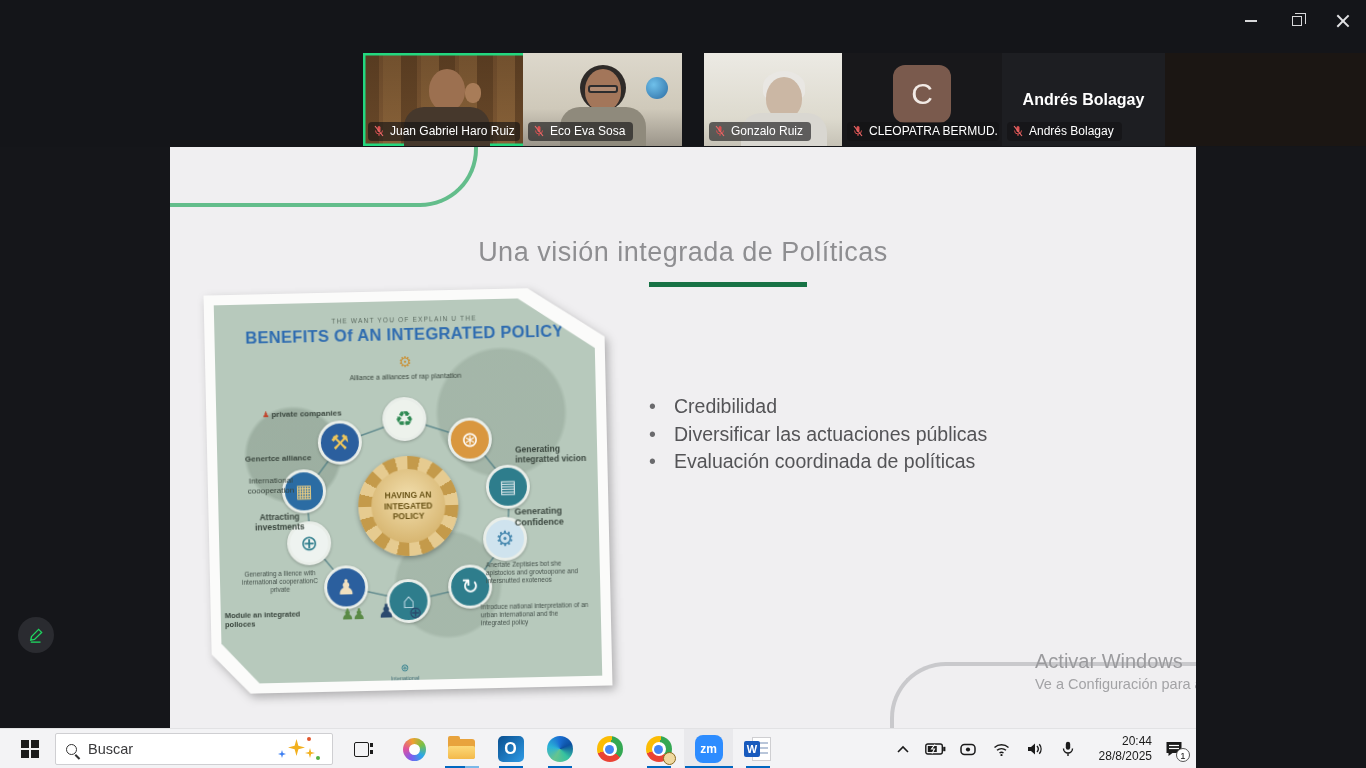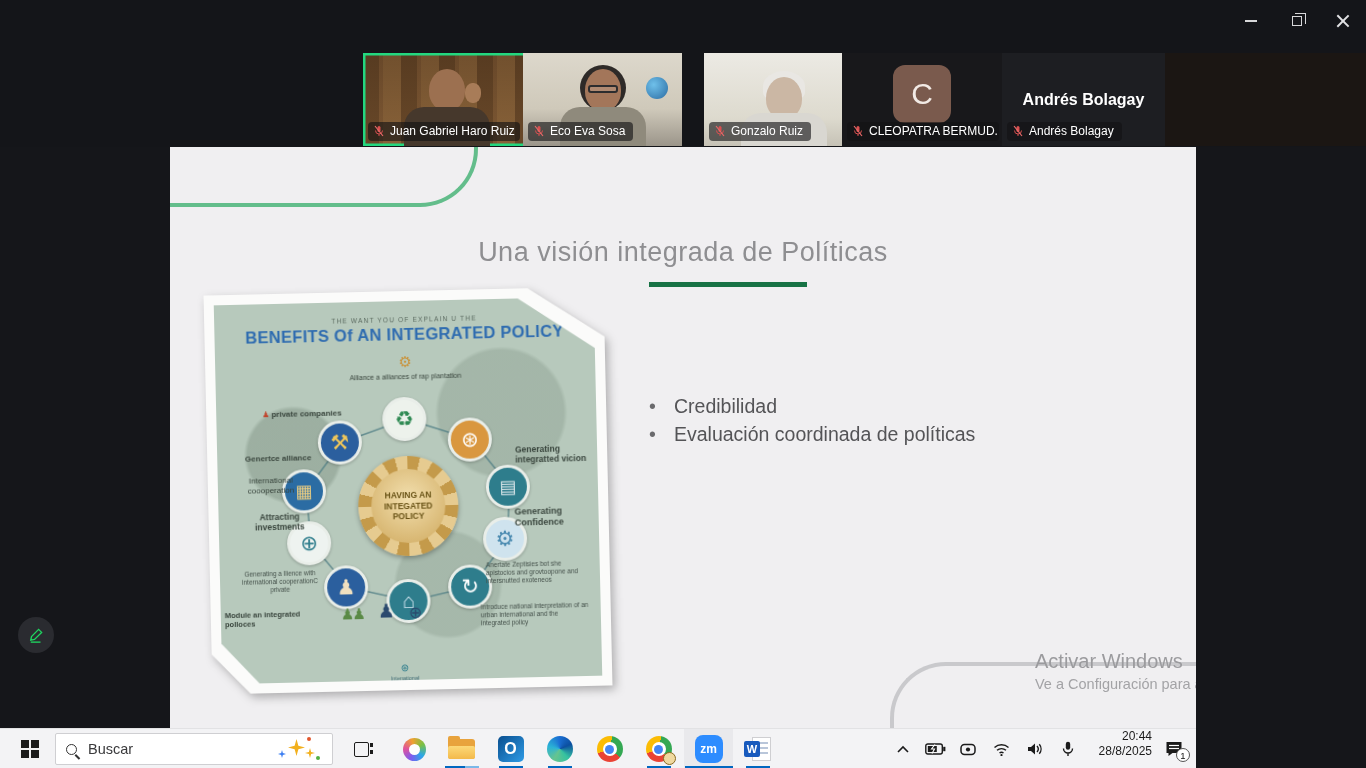--- a/index.html
+++ b/index.html
@@ -153,21 +153,21 @@
   .chrome { position:relative; width:26px; height:26px; border-radius:50%; background:conic-gradient(from 130deg,#ea4335 0 120deg,#fbbc05 0 240deg,#34a853 0 360deg); }
   .chrome::before { content:""; position:absolute; inset:6px; border-radius:50%; background:#fff; }
   .chrome::after { content:""; position:absolute; inset:8.5px; border-radius:50%; background:#4285f4; }
   .badge-profile { position:absolute; right:-4px; bottom:-3px; width:13px; height:13px; border-radius:50%; background:#f0d9a0; border:1.6px solid #8a6a20; z-index:2; }
   .zoomicon { width:28px; height:28px; border-radius:8px; background:#2d8cff; color:#fff; font-weight:bold; font-size:12px; display:flex; align-items:center; justify-content:center; }
   .word { position:relative; width:27px; height:26px; }
   .word .page { position:absolute; right:0; top:1px; width:19px; height:24px; background:#fff; border:1px solid #cfcfd2; }
   .word .page i { position:absolute; left:3px; right:2px; height:1.6px; background:#b9c6da; }
   .word .page i:nth-child(1){top:4px;} .word .page i:nth-child(2){top:9px;} .word .page i:nth-child(3){top:14px;}
   .word .wbox { position:absolute; left:0; top:5px; width:16px; height:16px; background:#185abd; border-radius:2px; color:#fff; font-weight:bold; font-size:11px; display:flex; align-items:center; justify-content:center; z-index:2; }
-  .tray { position:absolute; right:0; top:0; height:40px; display:flex; }
+  .tray { position:absolute; right:0; top:0; height:40px; display:flex; align-items:center; }
   .tray-ic { width:33px; height:40px; display:flex; align-items:center; justify-content:center; }
   .clock { width:66px; text-align:right; font-size:12px; color:#1b1b1b; line-height:15px; margin-left:2px; }
   .notif { position:relative; width:44px; height:40px; display:flex; align-items:center; justify-content:center; }
   .nbadge { position:absolute; right:6px; bottom:7px; width:14px; height:14px; border-radius:50%; background:#fff; border:1px solid #555; font-size:9.5px; color:#111; display:flex; align-items:center; justify-content:center; }
 </style>
 </head>
 <body>
 
 <div class="screen">
 
@@ -272,20 +272,21 @@
 
   <div class="slide">
     <div class="deco-green"></div>
     <div class="deco-gray"></div>
 
     <div class="slide-title">Una visión integrada de Políticas</div>
     <div class="title-underline"></div>
 
     <ul class="bullets">
       <li>Credibilidad</li>
+      <li>Diversificar las actuaciones públicas</li>
       <li>Evaluación coordinada de políticas</li>
     </ul>
 
     <div class="igcard">
       <div class="igframe">
         <div class="igbg">
           <div class="ig-kicker">THE WANT YOU OF EXPLAIN U THE</div>
           <div class="ig-title">BENEFITS Of AN INTEGRATED POLICY</div>
           <div class="ig-topicon">⚙</div>
           <div class="ig-toplabel iglab">Alliance a alliances of rap plantation</div>

